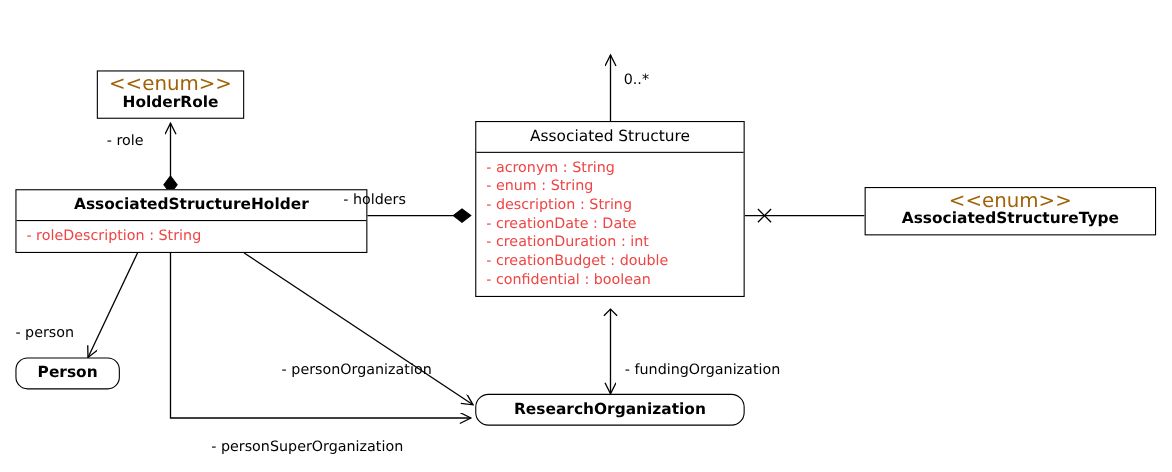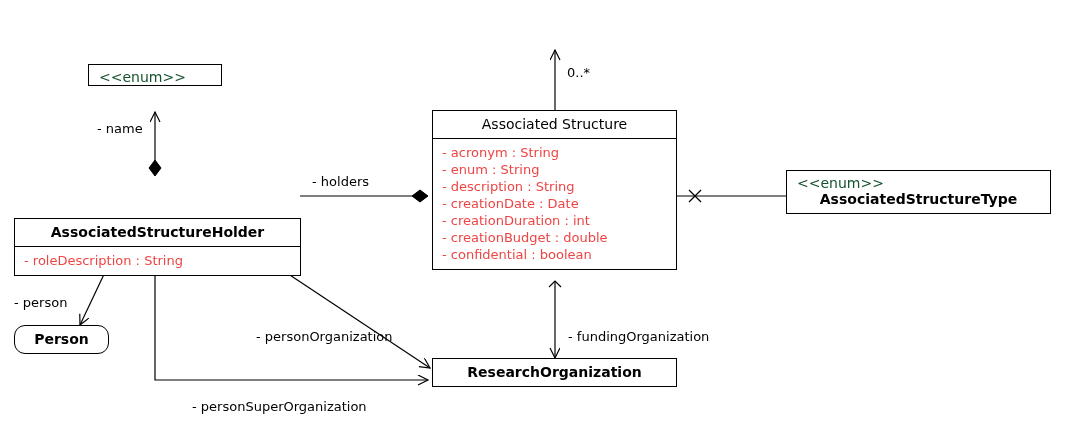--- a/index.html
+++ b/index.html
@@ -27,23 +27,23 @@
     font-size: 14px;
     color: #000000;
     padding: 5px 10px 6px 10px;
     white-space: nowrap;
     line-height: 16px;
   }
   .node .title.bold {
     font-weight: bold;
   }
   .node .stereo {
-    text-align: left;
-    font-size: 14px;
-    color: #14532d;
+    text-align: center;
+    font-size: 18px;
+    color: #a16207;
     line-height: 16px;
     padding: 4px 10px 0 10px;
     white-space: nowrap;
   }
   .node .stereo + .title {
     padding-top: 0px;
   }
   .divider {
     border-top: 1px solid #000000;
     height: 0;
@@ -109,58 +109,59 @@
 
     <path d="M155,230 L155,380 L428,380" fill="none" stroke="#000000" stroke-width="1.2" marker-end="url(#arrowOpen)"></path>
 
     <line x1="555" y1="281" x2="555" y2="358" stroke="#000000" stroke-width="1.2" marker-end="url(#arrowOpen)"></line>
     <path d="M549,287 L555,281 L561,287" fill="none" stroke="#000000" stroke-width="1.2"></path>
   </svg>
 
 
   <div class="node" style="left:88px; top:64px; width:134px;">
     <div class="stereo">&lt;&lt;enum&gt;&gt;</div>
+    <div class="title bold">HolderRole</div>
   </div>
 
   <div class="node" style="left:432px; top:110px; width:245px;">
     <div class="title">Associated Structure</div>
     <div class="divider"></div>
     <div class="attrs">
       <div class="attr">- acronym : String</div>
       <div class="attr">- enum : String</div>
       <div class="attr">- description : String</div>
       <div class="attr">- creationDate : Date</div>
       <div class="attr">- creationDuration : int</div>
       <div class="attr">- creationBudget : double</div>
       <div class="attr">- confidential : boolean</div>
     </div>
   </div>
 
-  <div class="node" style="left:14px; top:172px; width:287px;margin-top:46px;">
+  <div class="node" style="left:14px; top:172px; width:320px;">
     <div class="title bold">AssociatedStructureHolder</div>
     <div class="divider"></div>
     <div class="attrs">
       <div class="attr">- roleDescription : String</div>
     </div>
   </div>
 
   <div class="node" style="left:786px; top:170px; width:265px;">
     <div class="stereo">&lt;&lt;enum&gt;&gt;</div>
     <div class="title bold">AssociatedStructureType</div>
   </div>
 
   <div class="node" style="left:14px; top:325px; width:95px;border-radius:11px;">
     <div class="title bold">Person</div>
   </div>
 
-  <div class="node" style="left:432px; top:358px; width:245px;">
+  <div class="node" style="left:432px; top:358px; width:245px;border-radius:12px;">
     <div class="title bold">ResearchOrganization</div>
   </div>
 
   <div class="edge-label" style="left:567px; top:65px;">0..*</div>
-  <div class="edge-label" style="left:97px; top:121px;">- name</div>
+  <div class="edge-label" style="left:97px; top:121px;">- role</div>
   <div class="edge-label" style="left:312px; top:174px;">- holders</div>
   <div class="edge-label" style="left:14px; top:295px;">- person</div>
   <div class="edge-label" style="left:256px; top:329px;">- personOrganization</div>
   <div class="edge-label" style="left:568px; top:329px;">- fundingOrganization</div>
   <div class="edge-label" style="left:192px; top:399px;">- personSuperOrganization</div>
 
 </div>
 
 </body></html>

